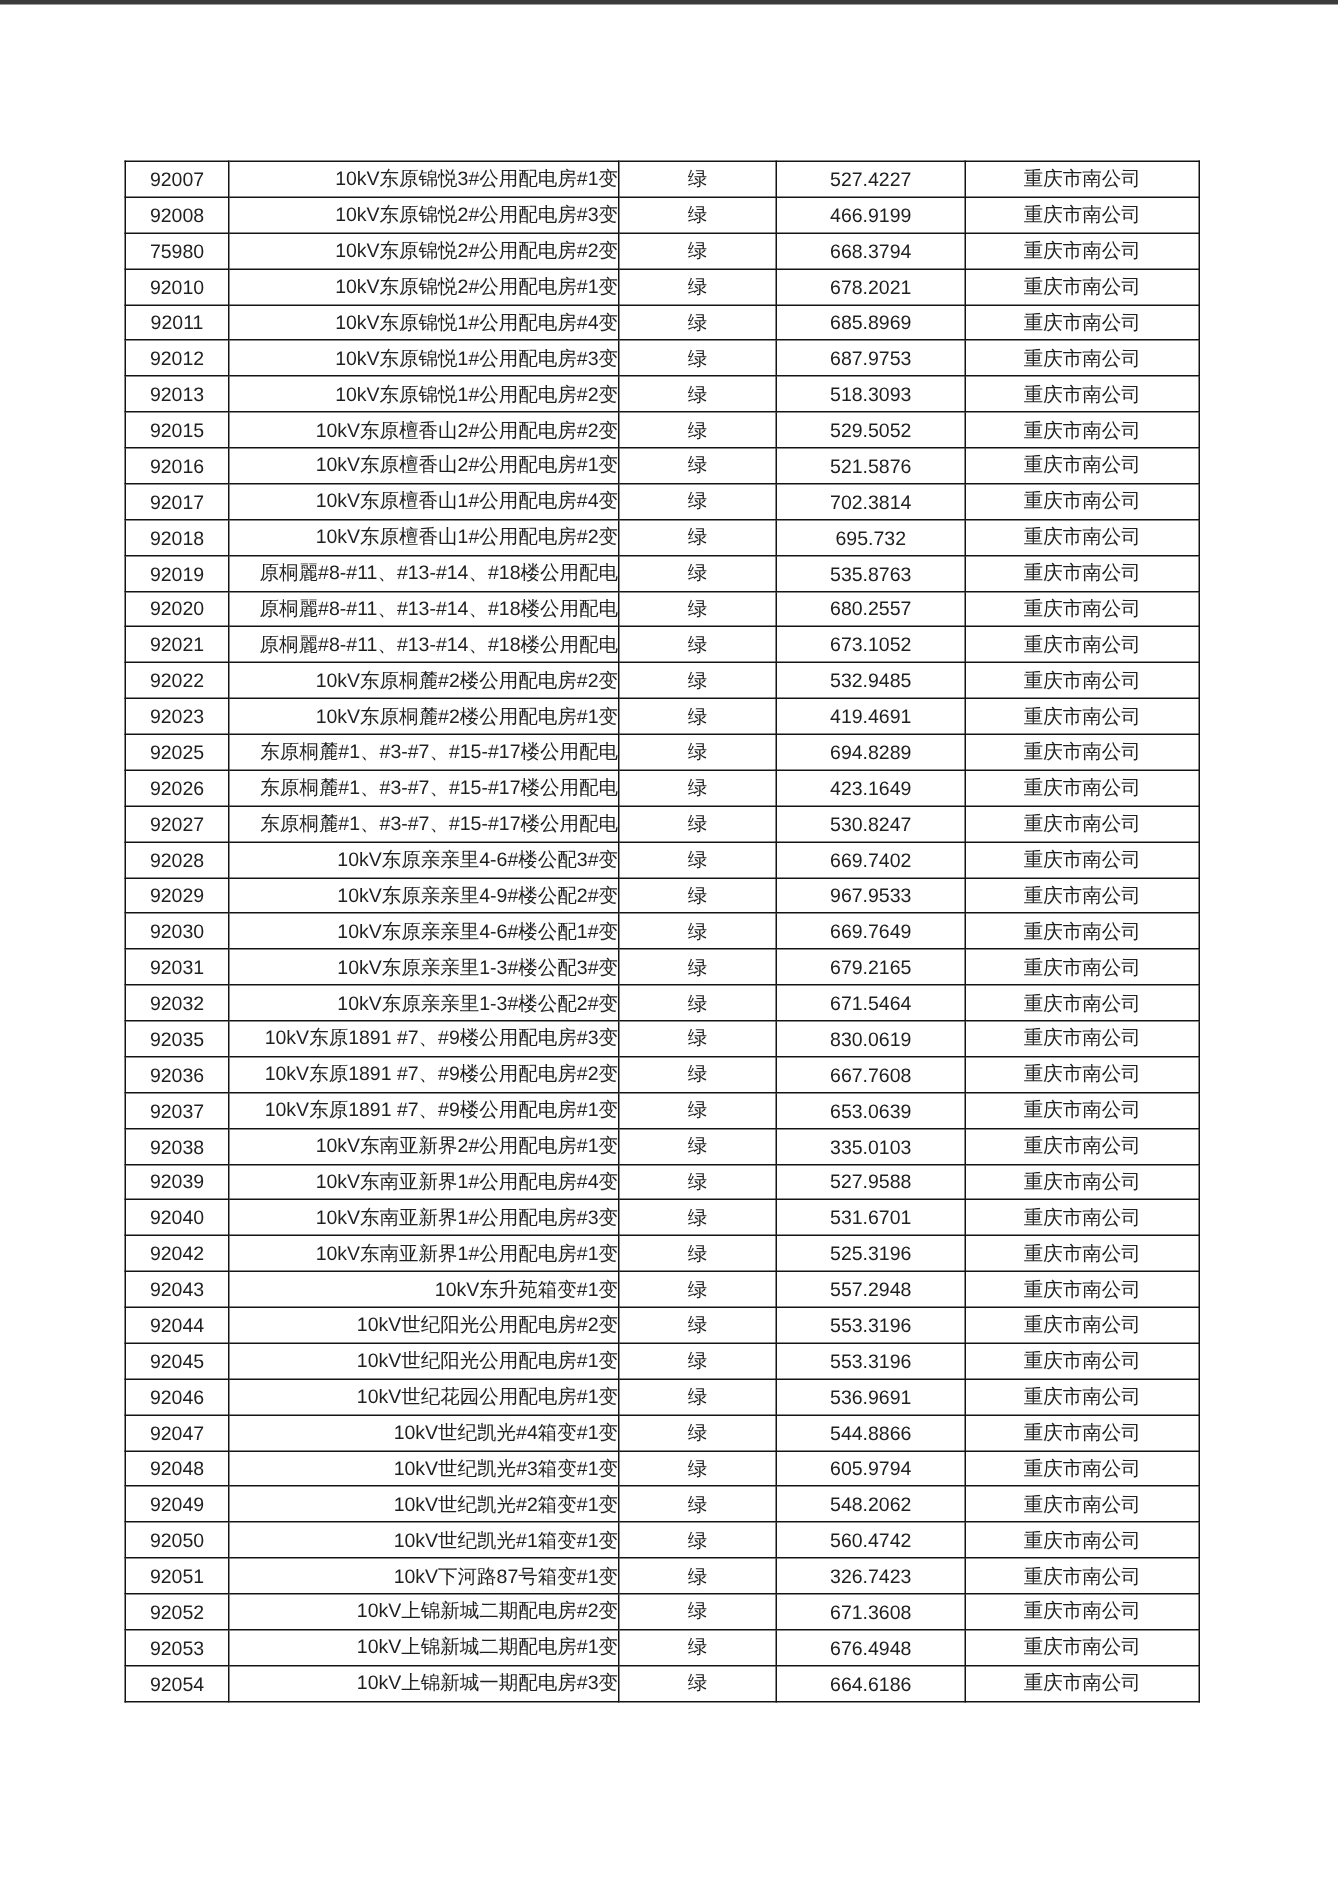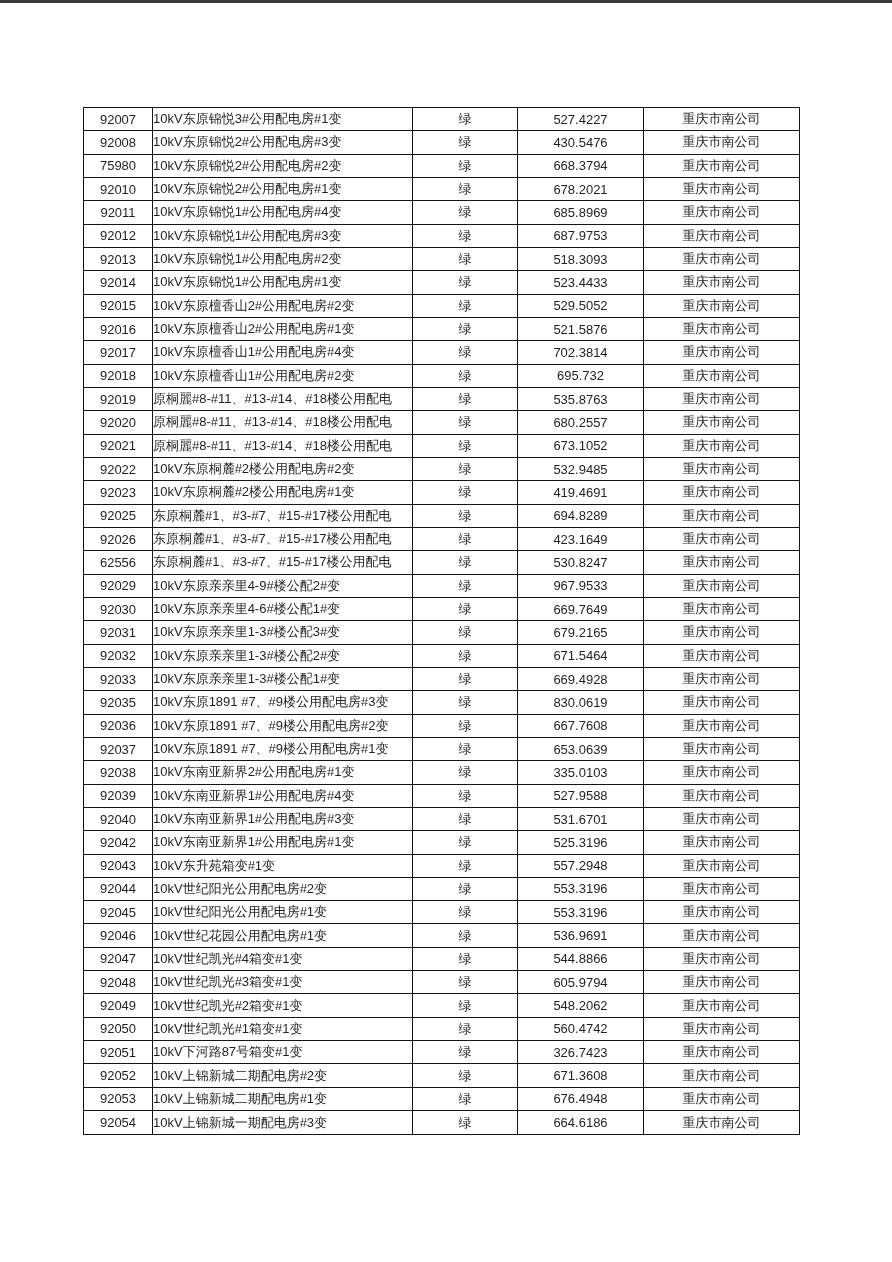--- a/index.html
+++ b/index.html
@@ -24,21 +24,21 @@
     border:1.5px solid #141414;
     text-align:center;vertical-align:middle;
     padding:0;overflow:hidden;white-space:nowrap;
   }
   col.c-id{width:69px;}
   col.c-name{width:260px;}
   col.c-status{width:105px;}
   col.c-value{width:126px;}
   col.c-company{width:156px;}
   .clipwrap{
-    display:flex;justify-content:flex-start;align-items:center;
+    display:flex;justify-content:flex-end;align-items:center;
     width:100%;height:100%;overflow:hidden;
   }
   .clipwrap span{white-space:nowrap;flex:0 0 auto;}
 </style>
 </head>
 <body>
 
 <div class="page">
   <div class="top-edge"></div>
 
@@ -63,21 +63,21 @@
       <td>重庆市南公司</td>
     </tr>
         <tr>
       <td>92008</td>
       <td>
         <div class="clipwrap">
           <span>10kV东原锦悦2#公用配电房#3变</span>
         </div>
       </td>
       <td>绿</td>
-      <td>430.5476</td>
+      <td>466.9199</td>
       <td>重庆市南公司</td>
     </tr>
         <tr>
       <td>75980</td>
       <td>
         <div class="clipwrap">
           <span>10kV东原锦悦2#公用配电房#2变</span>
         </div>
       </td>
       <td>绿</td>
@@ -122,31 +122,20 @@
       <td>
         <div class="clipwrap">
           <span>10kV东原锦悦1#公用配电房#2变</span>
         </div>
       </td>
       <td>绿</td>
       <td>518.3093</td>
       <td>重庆市南公司</td>
     </tr>
         <tr>
-      <td>92014</td>
-      <td>
-        <div class="clipwrap">
-          <span>10kV东原锦悦1#公用配电房#1变</span>
-        </div>
-      </td>
-      <td>绿</td>
-      <td>523.4433</td>
-      <td>重庆市南公司</td>
-    </tr>
-        <tr>
       <td>92015</td>
       <td>
         <div class="clipwrap">
           <span>10kV东原檀香山2#公用配电房#2变</span>
         </div>
       </td>
       <td>绿</td>
       <td>529.5052</td>
       <td>重庆市南公司</td>
     </tr>
@@ -254,31 +243,42 @@
       <td>
         <div class="clipwrap">
           <span>东原桐麓#1、#3-#7、#15-#17楼公用配电</span>
         </div>
       </td>
       <td>绿</td>
       <td>423.1649</td>
       <td>重庆市南公司</td>
     </tr>
         <tr>
-      <td>62556</td>
+      <td>92027</td>
       <td>
         <div class="clipwrap">
           <span>东原桐麓#1、#3-#7、#15-#17楼公用配电</span>
         </div>
       </td>
       <td>绿</td>
       <td>530.8247</td>
       <td>重庆市南公司</td>
     </tr>
         <tr>
+      <td>92028</td>
+      <td>
+        <div class="clipwrap">
+          <span>10kV东原亲亲里4-6#楼公配3#变</span>
+        </div>
+      </td>
+      <td>绿</td>
+      <td>669.7402</td>
+      <td>重庆市南公司</td>
+    </tr>
+        <tr>
       <td>92029</td>
       <td>
         <div class="clipwrap">
           <span>10kV东原亲亲里4-9#楼公配2#变</span>
         </div>
       </td>
       <td>绿</td>
       <td>967.9533</td>
       <td>重庆市南公司</td>
     </tr>
@@ -306,31 +306,20 @@
     </tr>
         <tr>
       <td>92032</td>
       <td>
         <div class="clipwrap">
           <span>10kV东原亲亲里1-3#楼公配2#变</span>
         </div>
       </td>
       <td>绿</td>
       <td>671.5464</td>
-      <td>重庆市南公司</td>
-    </tr>
-        <tr>
-      <td>92033</td>
-      <td>
-        <div class="clipwrap">
-          <span>10kV东原亲亲里1-3#楼公配1#变</span>
-        </div>
-      </td>
-      <td>绿</td>
-      <td>669.4928</td>
       <td>重庆市南公司</td>
     </tr>
         <tr>
       <td>92035</td>
       <td>
         <div class="clipwrap">
           <span>10kV东原1891 #7、#9楼公用配电房#3变</span>
         </div>
       </td>
       <td>绿</td>

